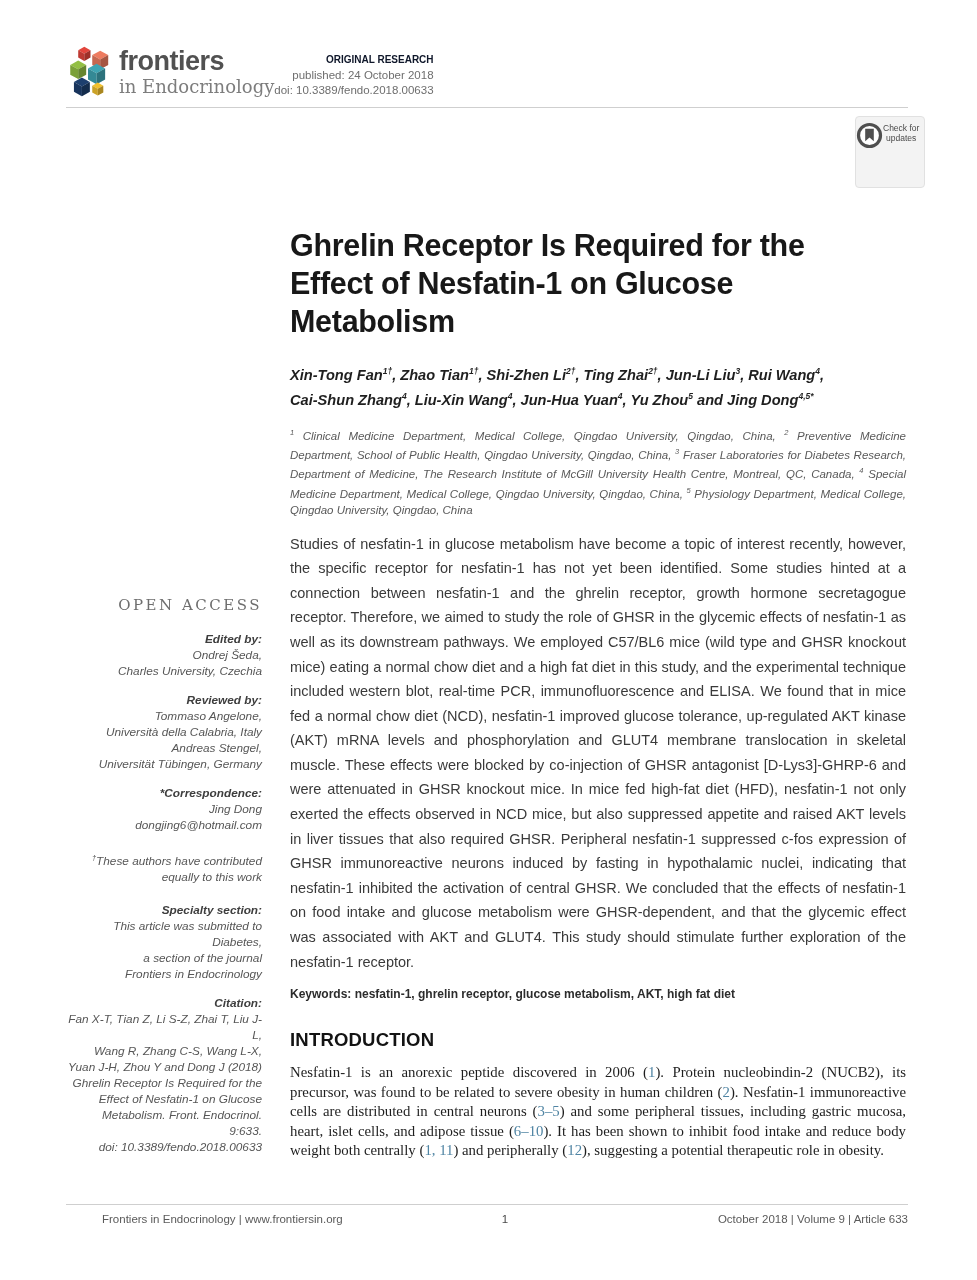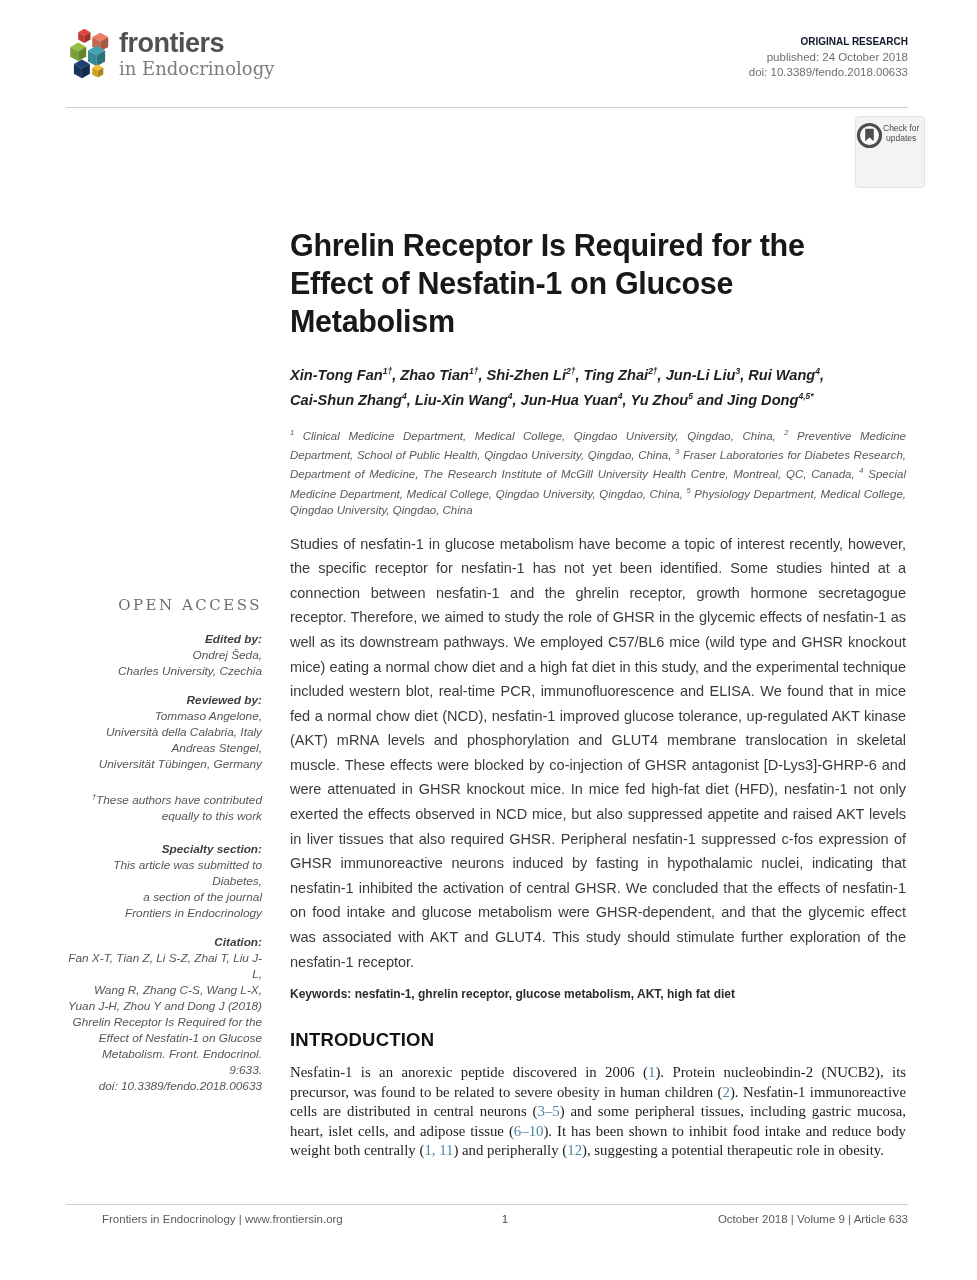--- a/index.html
+++ b/index.html
@@ -3,22 +3,22 @@
 <meta charset="utf-8">
 <style>
   html,body { margin:0; padding:0; background:#ffffff; }
   .page {
     position:relative; width:977px; height:1280px; margin:0 auto;
     background:#ffffff; overflow:hidden;
     font-family:"Liberation Sans", sans-serif;
     -webkit-font-smoothing:antialiased;
   }
   
-  .header { position:absolute; left:66px; right:69px; top:26px;
-    display:flex; justify-content:space-between; align-items:flex-start; }
+  .header { position:absolute; left:66px; right:69px; top:44px;
+    display:flex; align-items:flex-start; }
   .logo { display:flex; align-items:flex-start; gap:9px; }
   .logo-text { padding-top:5px; }
   .logo-name { font-weight:bold; font-size:27px; line-height:25px; color:#515151; letter-spacing:-0.5px; }
   .logo-sub  { font-family:"DejaVu Serif", serif; font-size:18px; line-height:26px; color:#7d7d7d; }
   .header-meta { text-align:right; padding-top:8px; }
   .article-type { font-weight:bold; font-size:10px; color:#0f172a; line-height:16px; }
   .meta-line { font-size:11.5px; color:#6e6e6e; line-height:15px; }
   .header-rule, .footer-rule { position:absolute; left:66px; right:69px; border-top:1px solid #cfcfcf; }
   .header-rule { top:107px; }
   
@@ -155,20 +155,25 @@
     </div>
 
     <div class="sb-block">
       <span class="sb-label">Reviewed by:</span>
       <span class="sb-text">Tommaso Angelone,
 Università della Calabria, Italy
 Andreas Stengel,
 Universität Tübingen, Germany</span>
     </div>
 
+    <div class="sb-block">
+      <span class="sb-label">*Correspondence:</span>
+      <span class="sb-text" style="display:block;">Jing Dong</span>
+      <a class="email-link" href="#">dongjing6@hotmail.com</a>
+    </div>
 
     <div class="sb-block sb-text" style="margin-top:17px; margin-bottom:17px;"><sup>†</sup>These authors have contributed
 equally to this work</div>
 
     <div class="sb-block">
       <span class="sb-label">Specialty section:</span>
       <span class="sb-text">This article was submitted to
 Diabetes,
 a section of the journal
 Frontiers in Endocrinology</span>

